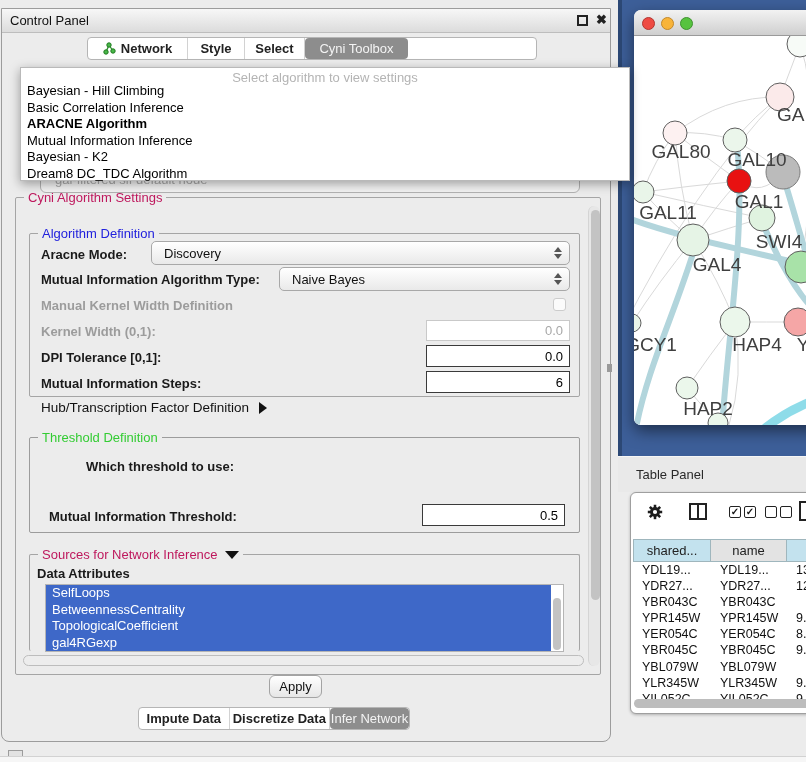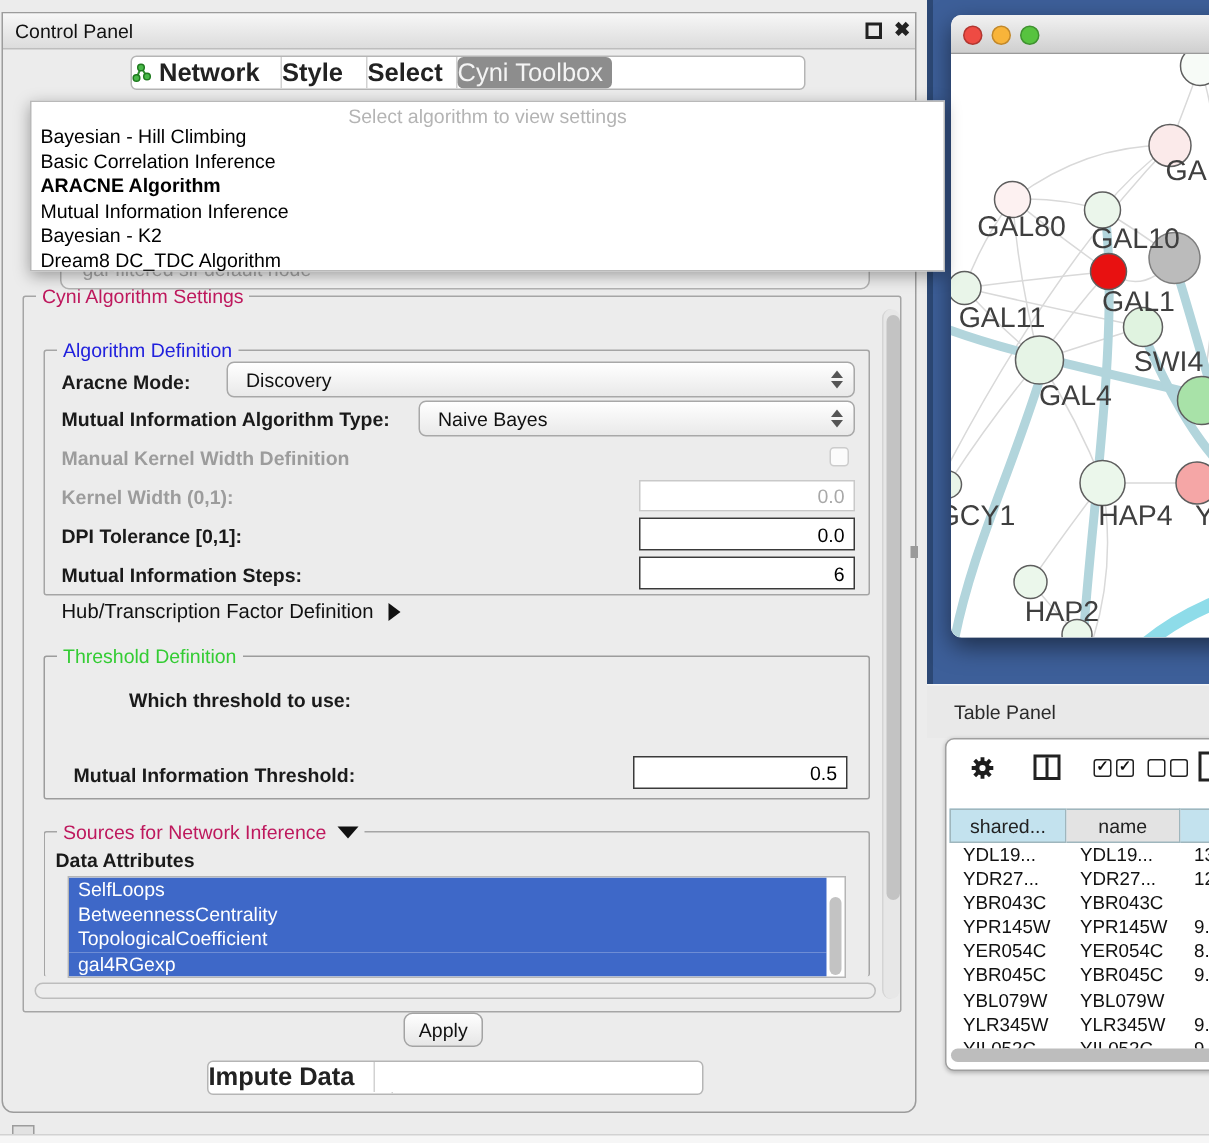--- a/index.html
+++ b/index.html
@@ -13,22 +13,22 @@
     border:1px solid #9c9c9c; border-radius:0 0 8px 8px; }
   .cp-titlebar { left:0; top:0; width:100%; height:24px;
     background:linear-gradient(#f7f7f7,#dcdcdc); border-bottom:1px solid #bdbdbd; }
   .cp-title { left:8px; top:4px; font-size:13px; color:#111; }
   .win-float { left:575px; top:6px; width:11px; height:11px; border:2px solid #222; background:transparent; }
   .win-close { left:594px; top:3px; font-size:13px; font-weight:bold; color:#222; cursor:default; }
 
   
   .segbar { height:23px; background:#ffffff; border:1px solid #b5b5b5; border-radius:4px;
     display:flex; align-items:stretch; overflow:hidden; }
-  .seg { display:flex; align-items:center; gap:5px;
-    font-size:17px; font-weight:bold; color:#222; border-right:1px solid #d2d2d2; }
+  .seg { display:flex; align-items:center; justify-content:center; gap:5px;
+    font-size:13px; font-weight:bold; color:#222; border-right:1px solid #d2d2d2; }
   .seg:last-child { border-right:none; }
   .seg.selected { background:#8d8d8d; color:#f4f4f4; border-radius:4px; border-right:none; }
 
   
   .popup { left:18px; top:58px; width:610px; height:114px; background:#ffffff;
     border:1px solid #b9b9b9; box-shadow:0 3px 10px rgba(0,0,0,.35); z-index:50; }
   .popup-prompt { position:absolute; left:0; top:2px; width:100%; text-align:center;
     font-size:13px; color:#b4b4b4; }
   .pop-item { position:absolute; left:4px; width:520px; height:16px; font-size:13px;
     color:#000; line-height:16px; padding-left:2px; white-space:nowrap; }
@@ -238,21 +238,21 @@
       <div class="list-item" style="background:#3e68c8; width:505px;">gal4RGexp</div>
       <div class="scroll-thumb" style="position:absolute; right:2px; top:13px; width:8px; height:52px;"></div>
     </div>
 
     <div class="abs hscroll" style="left:21px; top:646px; width:561px; height:11px;"></div>
 
     <div class="abs button" style="left:267px; top:666px; width:53px; height:23px;">
       <span>Apply</span>
     </div>
 
-    <div class="abs segbar" style="left:136px; top:698px; width:331px;flex-direction:column;">
+    <div class="abs segbar" style="left:136px; top:698px; width:272px;">
       <div class="seg" style="width:111px;">
         <span>Impute Data</span>
       </div>
       <div class="seg" style="width:123px;">
         <span>Discretize Data</span>
       </div>
       <div class="seg selected" style="width:97px; font-weight:normal;">
         <span>Infer Network</span>
       </div>
     </div>

